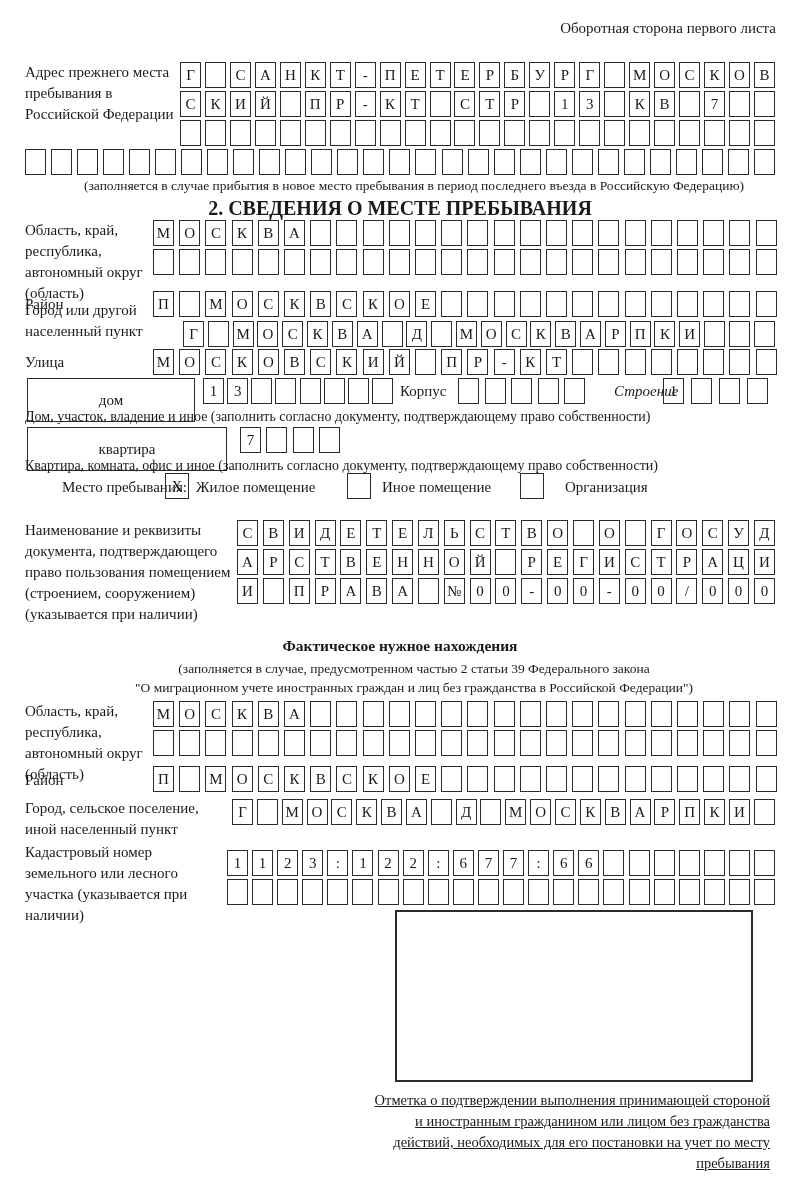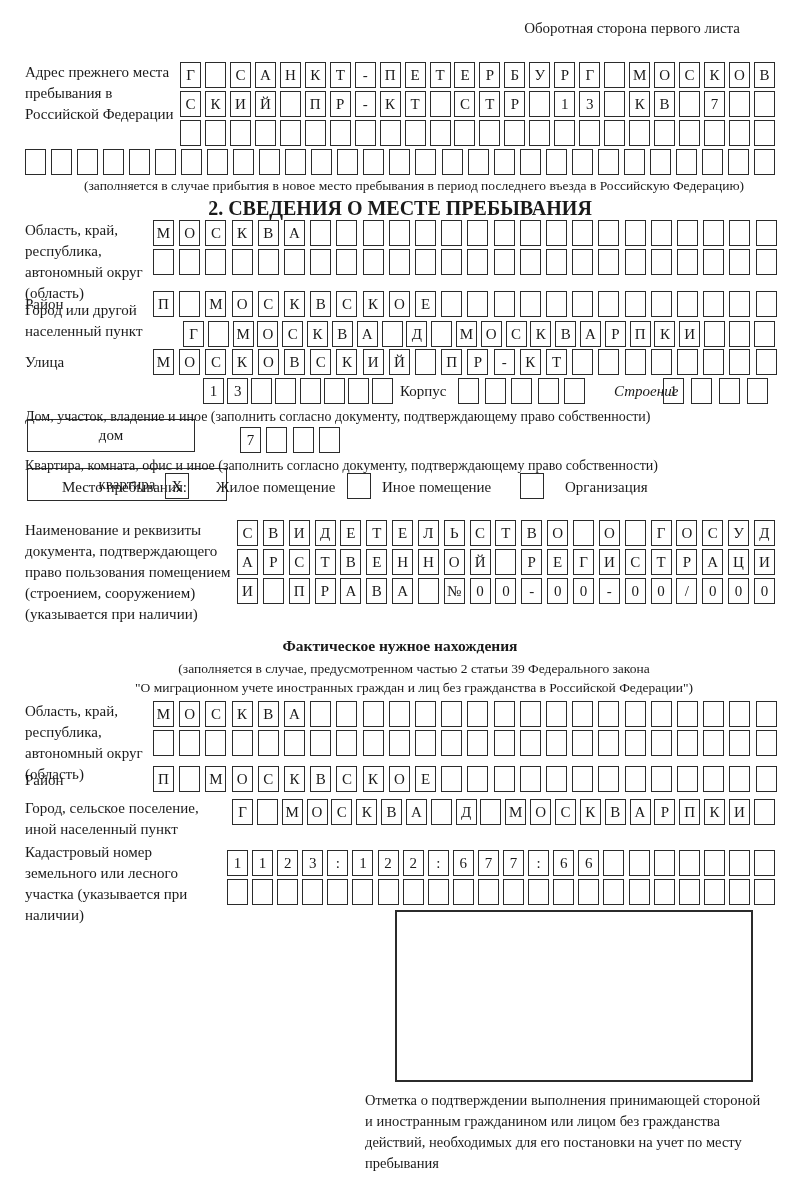--- a/index.html
+++ b/index.html
@@ -11,36 +11,36 @@
   .lbl{font-size:15px;line-height:21px;}
   .cap{font-size:14px;line-height:18px;}
   .note{font-size:13.5px;text-align:center;width:800px;left:8px;padding-left:6px;}
   .title{font-size:20px;font-weight:bold;text-align:center;width:800px;left:0;}
   .box-row{display:flex;justify-content:space-between;}
   .cbox{
     flex:none;box-sizing:border-box;width:21px;height:26px;border:1.8px solid #2b2b2b;
     display:flex;align-items:center;justify-content:center;font-size:15px;line-height:1;
   }
   .wide-box{
-    box-sizing:border-box;height:33px;border:1.8px solid #2b2b2b;
-    display:flex;align-items:center;justify-content:center;font-size:15px;margin-top:41px;
+    box-sizing:border-box;height:44px;border:1.8px solid #2b2b2b;
+    display:flex;align-items:center;justify-content:center;font-size:15px;
   }
   .chk{
     box-sizing:border-box;width:24px;height:26px;border:1.8px solid #2b2b2b;
     display:flex;align-items:center;justify-content:center;font-size:15px;
   }
   .stamp{box-sizing:border-box;border:2px solid #2b2b2b;background:#fff;}
   .hdr{font-size:15px;text-align:right;width:740px;left:0;}
 </style>
 </head>
 <body>
 
 <div class="page">
 
-  <div class="abs hdr" style="top:20px;">Оборотная сторона первого листа</div>
+  <div class="abs hdr" style="top:20px;padding-left:36px;">Оборотная сторона первого листа</div>
 
   <div class="abs lbl" style="left:25px;top:62px;width:150px;">Адрес прежнего места пребывания в Российской Федерации</div>
   <div class="abs box-row" style="left:180px;top:62px;width:595px;">
       <span class="cbox">Г</span>
       <span class="cbox"></span>
       <span class="cbox">С</span>
       <span class="cbox">А</span>
       <span class="cbox">Н</span>
       <span class="cbox">К</span>
       <span class="cbox">Т</span>
@@ -319,21 +319,21 @@
   <div class="abs box-row" style="left:240px;top:427px;width:100px;">
       <span class="cbox">7</span>
       <span class="cbox"></span>
       <span class="cbox"></span>
       <span class="cbox"></span>
     </div>
   <div class="abs cap" style="left:25px;top:457px;width:750px;">Квартира, комната, офис и иное (заполнить согласно документу, подтверждающему право собственности)</div>
 
   <div class="abs lbl" style="left:25px;top:477px;margin-left:37px;">Место пребывания:</div>
   <div class="abs chk" style="left:165px;top:473px;">X</div>
-  <div class="abs lbl" style="left:216px;top:477px;">Жилое помещение</div>
+  <div class="abs lbl" style="left:196px;top:477px;">Жилое помещение</div>
   <div class="abs chk" style="left:347px;top:473px;"></div>
   <div class="abs lbl" style="left:382px;top:477px;">Иное помещение</div>
   <div class="abs chk" style="left:520px;top:473px;"></div>
   <div class="abs lbl" style="left:565px;top:477px;font-family:Liberation Serif, serif;">Организация</div>
 
   <div class="abs lbl" style="left:25px;top:520px;width:210px;">Наименование и реквизиты документа, подтверждающего право пользования помещением (строением, сооружением) (указывается при наличии)</div>
   <div class="abs box-row" style="left:237px;top:520px;width:538px;">
       <span class="cbox">С</span>
       <span class="cbox">В</span>
       <span class="cbox">И</span>
@@ -559,15 +559,15 @@
       <span class="cbox"></span>
       <span class="cbox"></span>
       <span class="cbox"></span>
       <span class="cbox"></span>
       <span class="cbox"></span>
       <span class="cbox"></span>
       <span class="cbox"></span>
     </div>
 
   <div class="abs stamp" style="left:395px;top:910px;width:358px;height:172px;"></div>
-  <div class="abs cap" style="left:365px;top:1090px;width:405px;text-align:left;font-size:14.5px;line-height:21px;">Отметка о подтверждении выполнения принимающей стороной и иностранным гражданином или лицом без гражданства действий, необходимых для его постановки на учет по месту пребывания</div>
+  <div class="abs cap" style="left:365px;top:1090px;width:405px;text-align:right;font-size:14.5px;line-height:21px;text-decoration:underline;">Отметка о подтверждении выполнения принимающей стороной и иностранным гражданином или лицом без гражданства действий, необходимых для его постановки на учет по месту пребывания</div>
 
 </div>
 
 </body></html>

